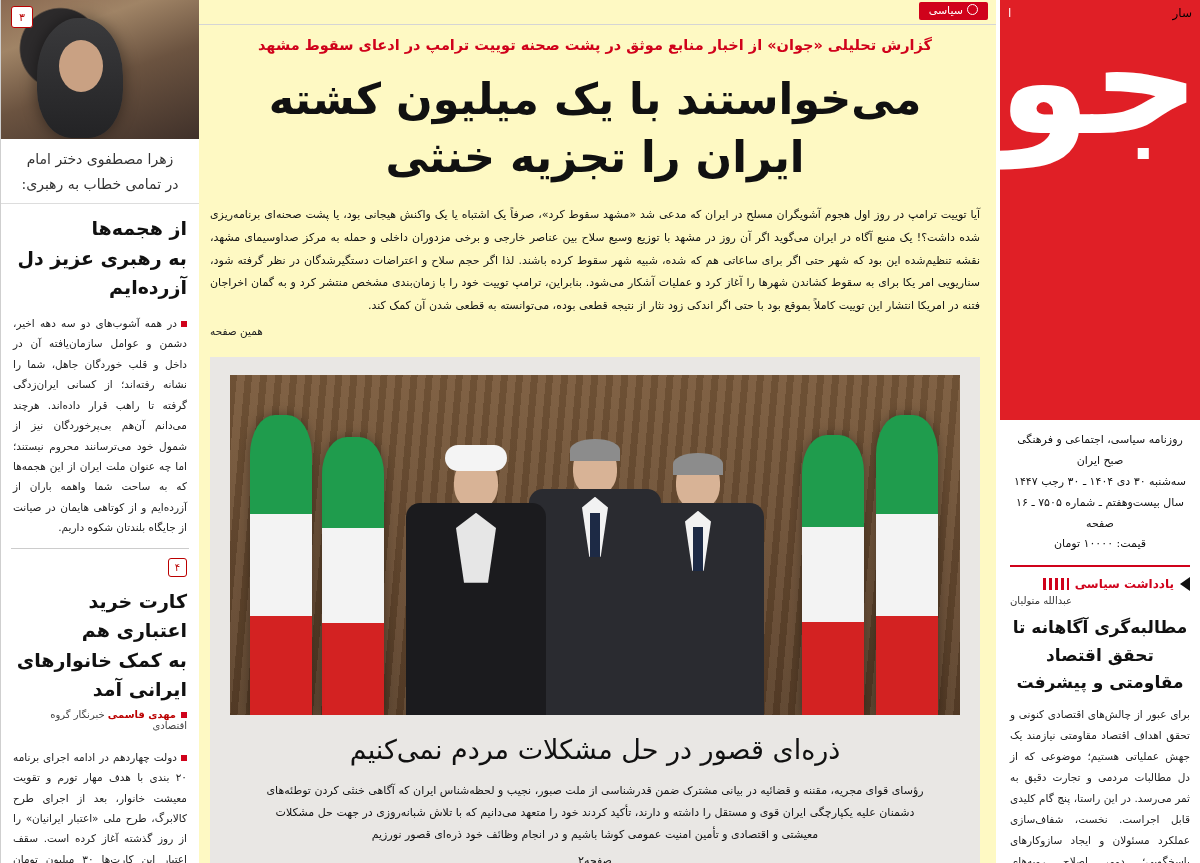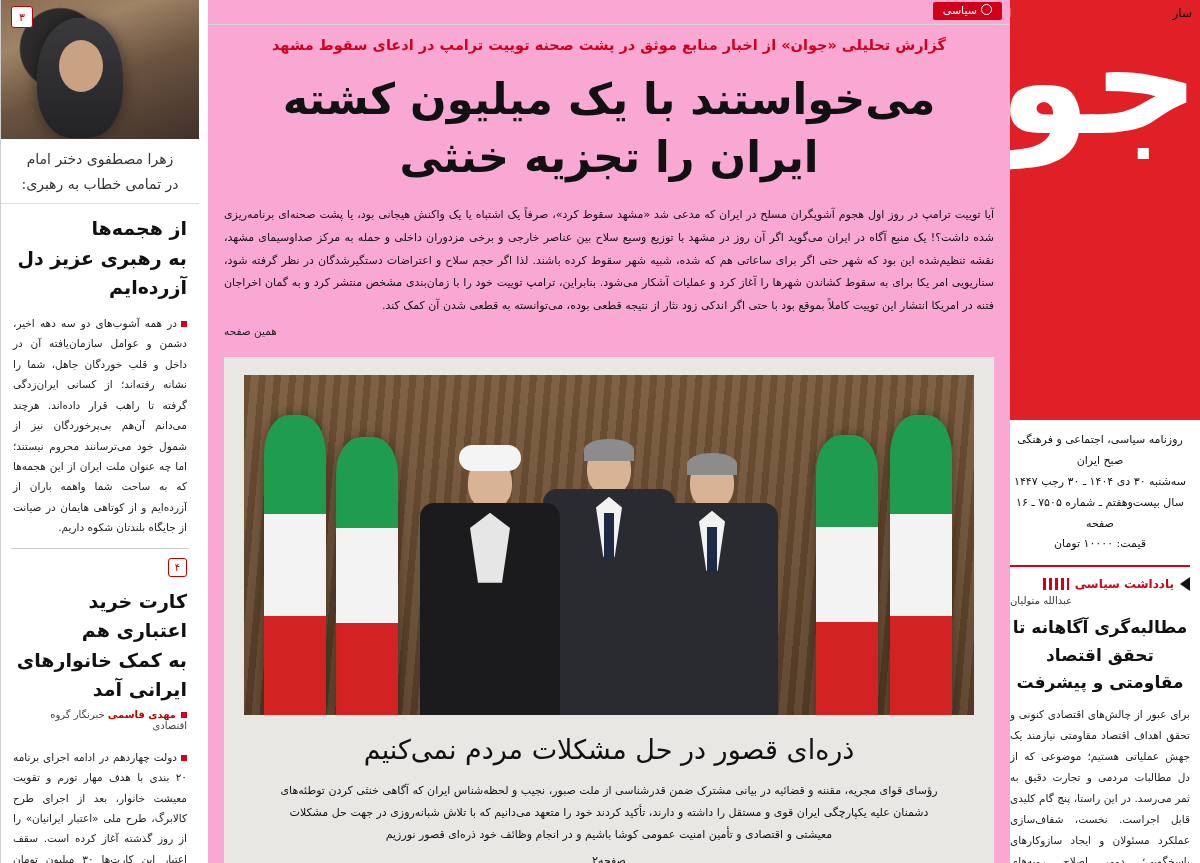--- a/index.html
+++ b/index.html
@@ -1,21 +1,21 @@
 <!DOCTYPE html>
 <html lang="fa" dir="rtl"><head>
 <meta charset="utf-8">
 <style>
   html,body{margin:0;padding:0;background:#d8d8d8;}
   body{font-family:"DejaVu Sans","Liberation Sans",sans-serif;}
   .page{position:relative;width:1200px;height:863px;background:#ffffff;overflow:hidden;}
 
   
   .col-left{position:absolute;left:0;top:0;width:198px;height:863px;background:#ffffff;border-left:1px solid #cfcfcf;}
-  .col-mid{position:absolute;left:208px;top:0;width:802px;height:863px;background:#f9a8d4;}
+  .col-mid{position:absolute;left:194px;top:0;width:802px;height:863px;background:#fef9c3;}
   .col-right{position:absolute;left:1000px;top:0;width:200px;height:863px;background:#ffffff;border-right:1px solid #cfcfcf;}
 
   
   .lc-top{position:relative;height:139px;background:#efefef;overflow:hidden;}
   .lc-badge{position:absolute;top:6px;left:10px;width:20px;height:20px;border:1px solid #b00;color:#b00;border-radius:3px;
     font-size:11px;display:flex;align-items:center;justify-content:center;z-index:5;background:#fff;}
   .photo-woman{position:absolute;inset:0;background:
       radial-gradient(circle at 30% 35%, #2d2b2c 0 24%, rgba(45,43,44,0) 25%),
       linear-gradient(160deg,#8b6a52 0%,#a08466 25%,#6b5340 55%,#40312a 100%);
   }

